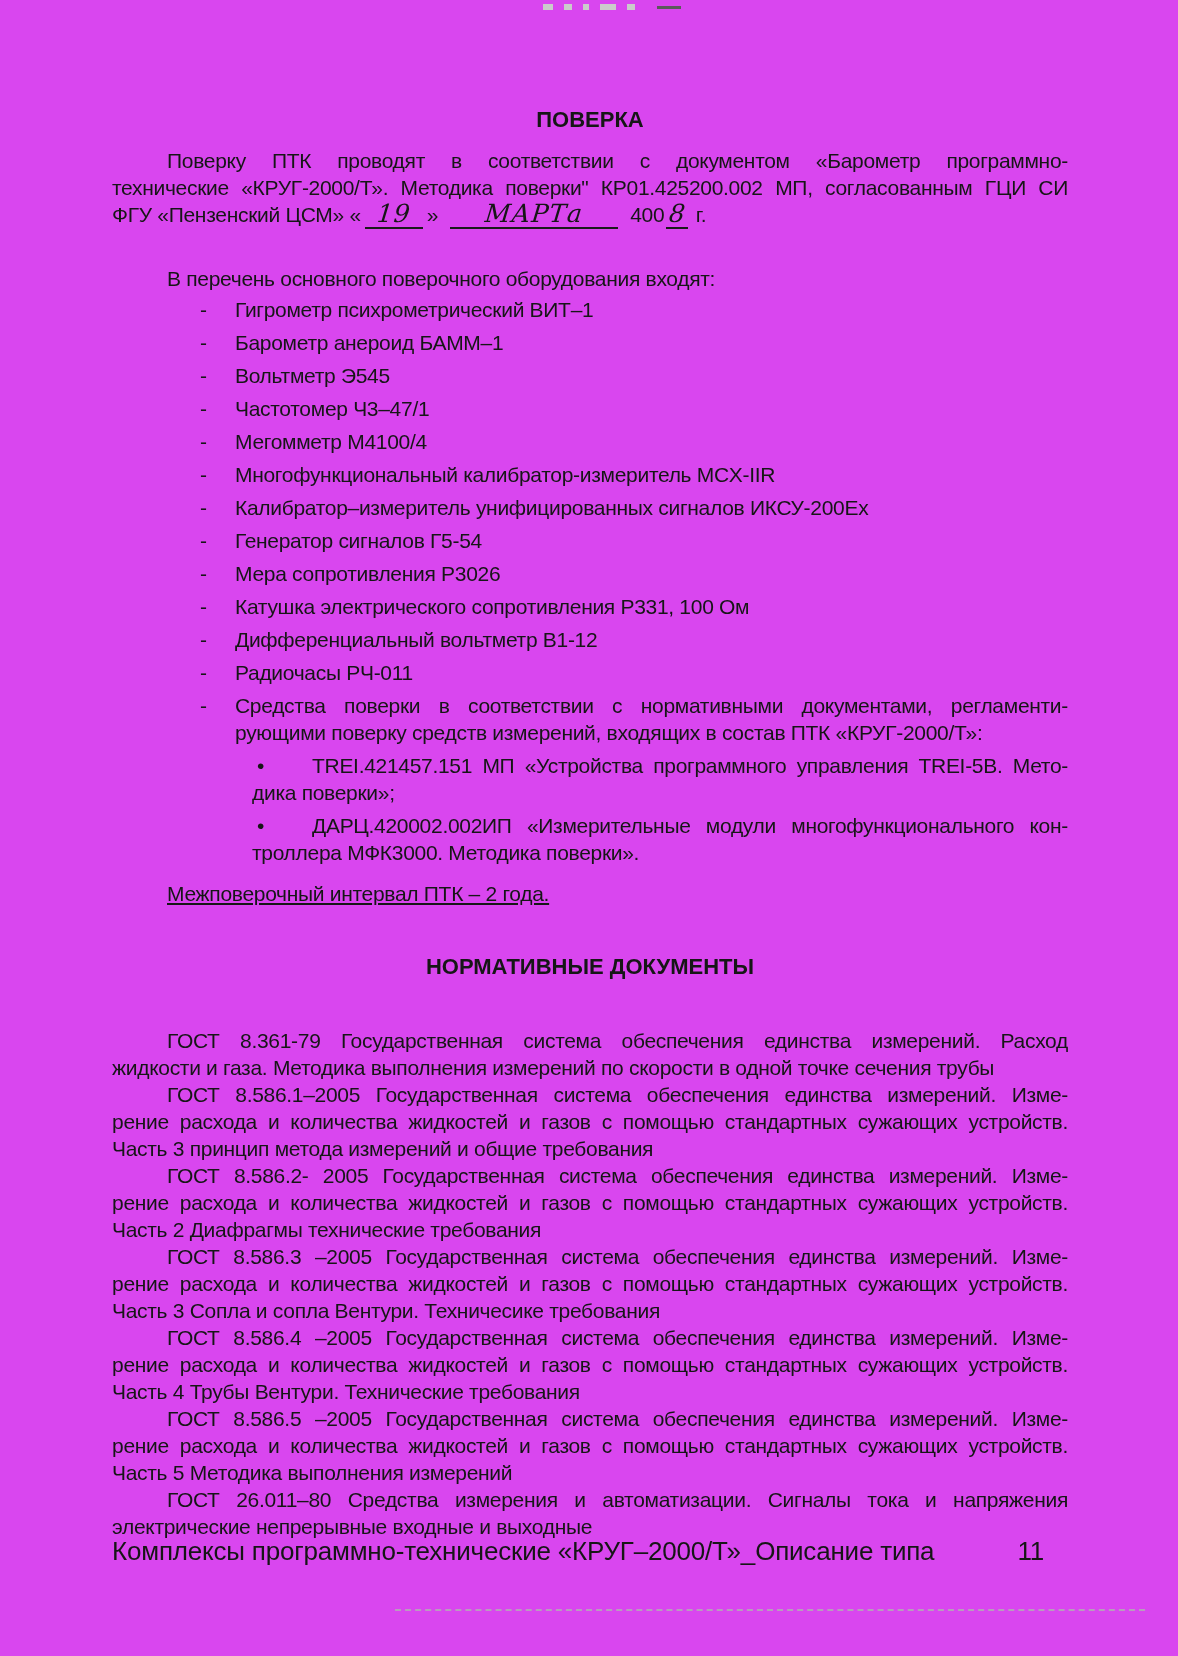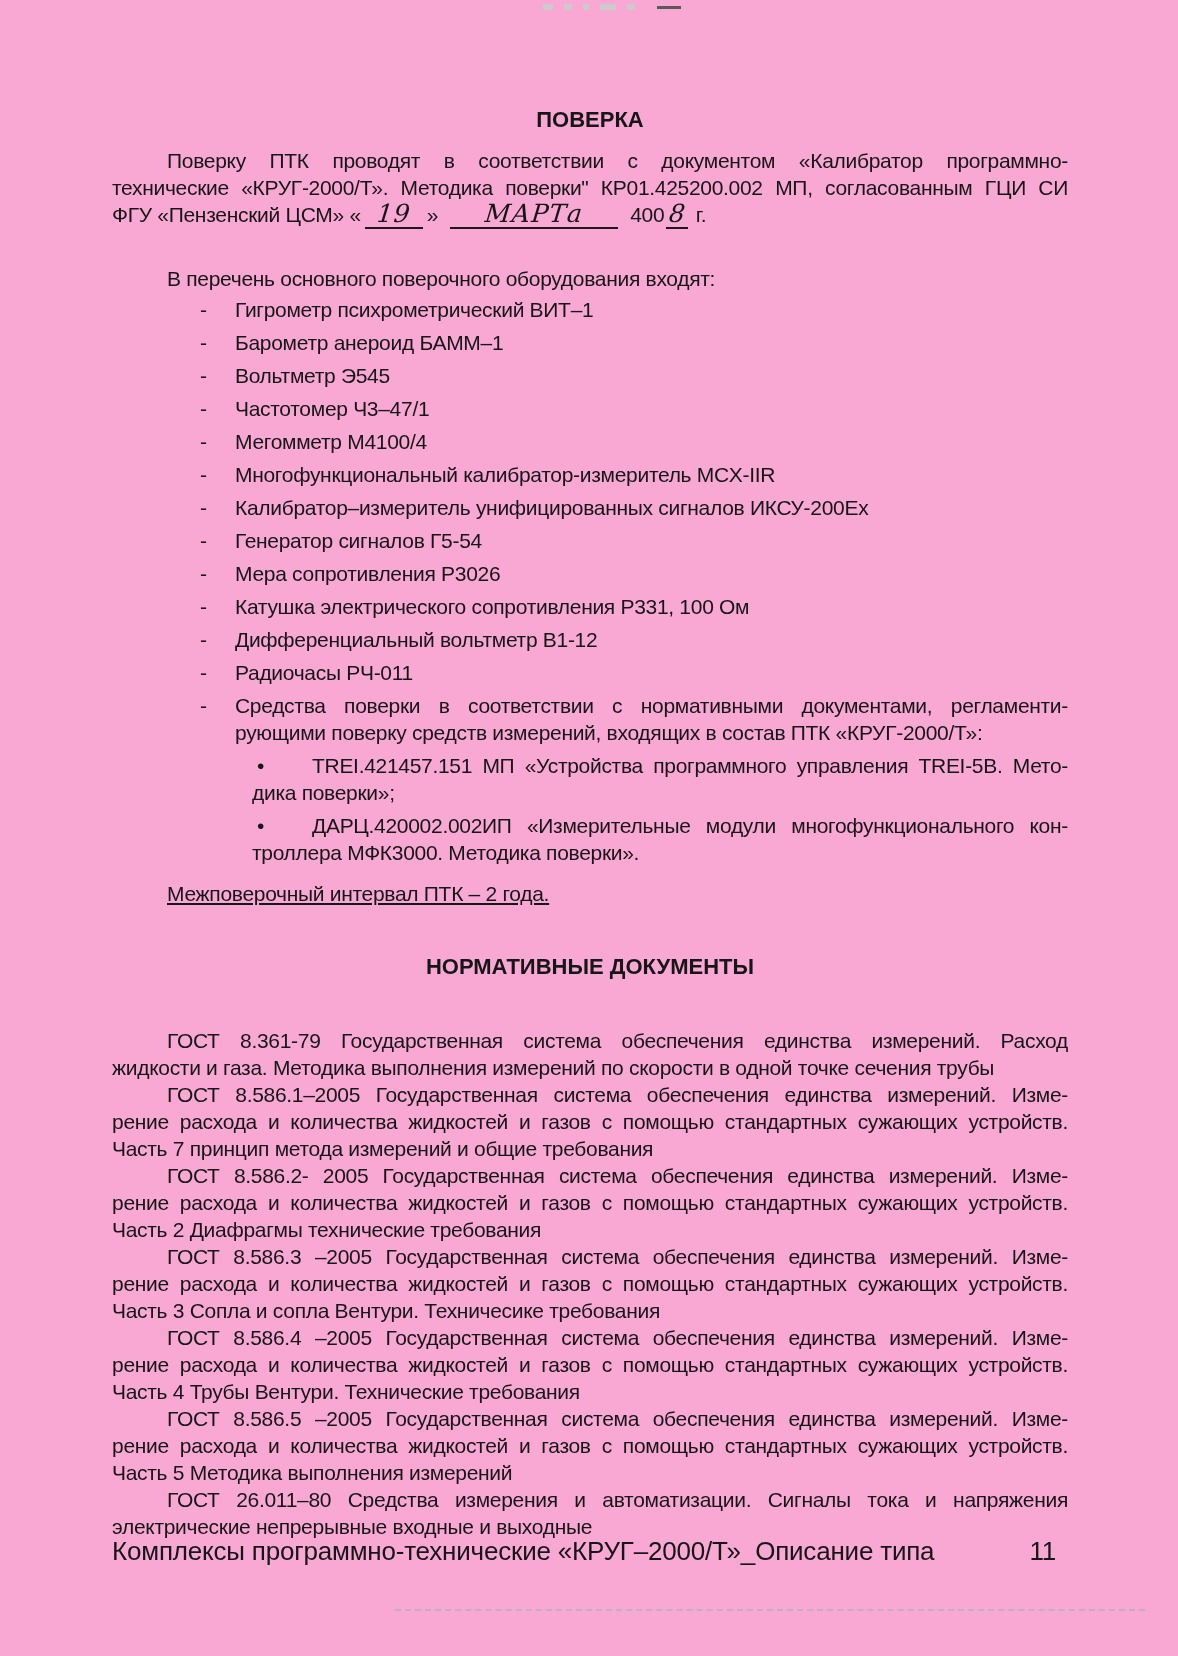--- a/index.html
+++ b/index.html
@@ -1,19 +1,19 @@
 <!DOCTYPE html>
 <html><head>
 <meta charset="utf-8">
 <style>
   html,body{margin:0;padding:0;background:#e8e8e8;}
   .page{
     position:relative;
     width:1178px;height:1656px;
-    background:#f9a8d4;
+    background:#d946ef;
     font-family:"Liberation Sans","DejaVu Sans",sans-serif;
     color:#161616;
     overflow:hidden;
   }
   .content{
     position:absolute;left:112px;top:0;width:956px;
     font-size:21px;letter-spacing:-0.3px;
   }
   .line,.jline{line-height:27px;min-height:27px;}
   .jline{text-align:justify;text-align-last:justify;}
@@ -46,21 +46,21 @@
     font-family:"DejaVu Serif","Liberation Serif",serif;
     font-style:italic;font-size:25px;letter-spacing:1px;
     display:inline-block;transform:skewX(-6deg);
   }
   
   .footer{
     position:absolute;left:112px;top:1536px;width:956px;
     display:flex;justify-content:space-between;align-items:baseline;
     font-size:26px;letter-spacing:-0.2px;
   }
-  .footer .page-num{margin-right:12px;}
+  .footer .page-num{margin-right:24px;}
   
   .scan-marks{position:absolute;left:543px;top:4px;height:8px;}
   .scan-marks span{display:inline-block;height:6px;background:#cbcbcb;margin-right:11px;vertical-align:top;}
   .scan-marks span:nth-child(1){width:10px;}
   .scan-marks span:nth-child(2){width:8px;}
   .scan-marks span:nth-child(3){width:6px;}
   .scan-marks span:nth-child(4){width:16px;}
   .scan-marks span:nth-child(5){width:8px;}
   .scan-dash{position:absolute;left:657px;top:6px;width:24px;height:3px;background:#5a5a5a;}
   .bottom-dashes{
@@ -76,21 +76,21 @@
   <div class="scan-marks">
     <span></span><span></span><span></span><span></span><span></span>
   </div>
   <div class="scan-dash"></div>
 
   <div class="content">
 
     <div class="doc-title">ПОВЕРКА</div>
 
     <div class="para">
-      <div class="jline indent">Поверку ПТК проводят в соответствии с документом «Калибратор программно-</div>
+      <div class="jline indent">Поверку ПТК проводят в соответствии с документом «Барометр программно-</div>
       <div class="jline">технические «КРУГ-2000/Т». Методика поверки" КР01.425200.002 МП, согласованным ГЦИ СИ</div>
       <div class="line date-line"><span>ФГУ «Пензенский ЦСМ» «</span><span class="blank day"><span class="hw">19</span></span><span>»</span><span class="blank month"><span class="hw">МАРТа</span></span><span>400</span><span class="blank year"><span class="hw">8</span></span> <span>г.</span></div>
     </div>
 
     <div class="line list-intro indent">В перечень основного поверочного оборудования входят:</div>
 
     <div id="equipment-list">
         <div class="eq-item"><span class="dash">-</span><span class="line">Гигрометр психрометрический ВИТ–1</span></div>
         <div class="eq-item"><span class="dash">-</span><span class="line">Барометр анероид БАММ–1</span></div>
         <div class="eq-item"><span class="dash">-</span><span class="line">Вольтметр Э545</span></div>
@@ -124,21 +124,21 @@
 
     <div class="line interval indent">Межповерочный интервал ПТК – 2 года.</div>
 
     <div class="doc-title second">НОРМАТИВНЫЕ ДОКУМЕНТЫ</div>
 
     <div id="gost-list">
         <div class="jline indent">ГОСТ 8.361-79 Государственная система обеспечения единства измерений. Расход</div>
         <div class="line">жидкости и газа. Методика выполнения измерений по скорости в одной точке сечения трубы</div>
         <div class="jline indent">ГОСТ 8.586.1–2005 Государственная система обеспечения единства измерений. Изме-</div>
         <div class="jline">рение расхода и количества жидкостей и газов с помощью стандартных сужающих устройств.</div>
-        <div class="line">Часть 7 принцип метода измерений и общие требования</div>
+        <div class="line">Часть 3 принцип метода измерений и общие требования</div>
         <div class="jline indent">ГОСТ 8.586.2- 2005 Государственная система обеспечения единства измерений. Изме-</div>
         <div class="jline">рение расхода и количества жидкостей и газов с помощью стандартных сужающих устройств.</div>
         <div class="line">Часть 2 Диафрагмы технические требования</div>
         <div class="jline indent">ГОСТ 8.586.3 –2005 Государственная система обеспечения единства измерений. Изме-</div>
         <div class="jline">рение расхода и количества жидкостей и газов с помощью стандартных сужающих устройств.</div>
         <div class="line">Часть 3 Сопла и сопла Вентури. Техничесике требования</div>
         <div class="jline indent">ГОСТ 8.586.4 –2005 Государственная система обеспечения единства измерений. Изме-</div>
         <div class="jline">рение расхода и количества жидкостей и газов с помощью стандартных сужающих устройств.</div>
         <div class="line">Часть 4 Трубы Вентури. Технические требования</div>
         <div class="jline indent">ГОСТ 8.586.5 –2005 Государственная система обеспечения единства измерений. Изме-</div>

